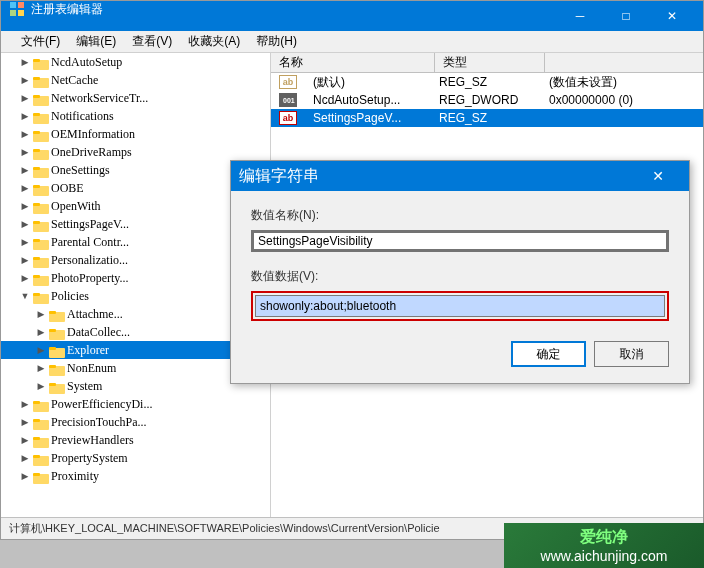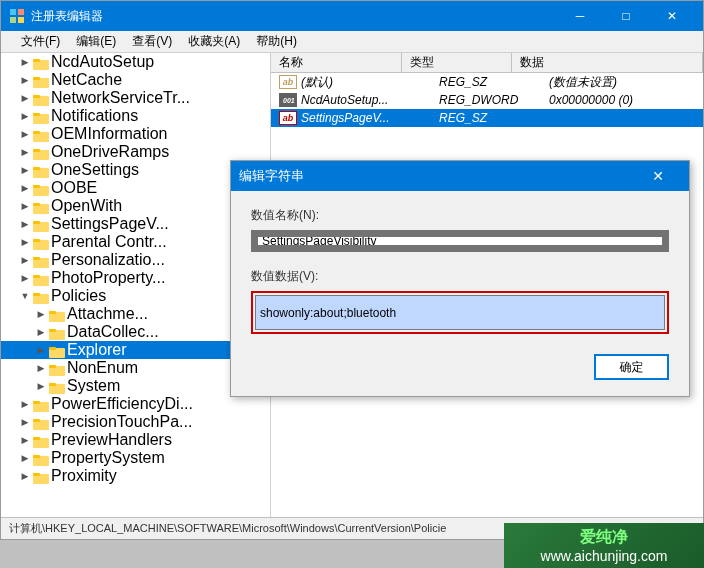--- a/index.html
+++ b/index.html
@@ -23,21 +23,21 @@
       border: 1px solid #999;
       display: flex;
       flex-direction: column;
     }
 
     
     .title-bar {
       background: #0078d7;
       height: 30px;
       display: flex;
-      align-items: center;
+      align-items: flex-start;
       padding: 0 8px;
       flex-shrink: 0;
     }
     .title-bar-icon {
       width: 16px;
       height: 16px;
       margin-right: 6px;
       flex-shrink: 0;
     }
     .title-bar-text {
@@ -110,21 +110,21 @@
     .tree-expand {
       width: 16px;
       height: 16px;
       display: inline-flex;
       align-items: center;
       justify-content: center;
       flex-shrink: 0;
       font-size: 9px;
       color: #555;
     }
-    .tree-label { font-size: 16px; }
+    .tree-label { font-size: 12px; font-family: Liberation Serif, serif; }
 
     
     .folder-icon {
       display: inline-block;
       width: 16px;
       height: 12px;
       position: relative;
       flex-shrink: 0;
       margin-right: 2px;
     }
@@ -147,21 +147,21 @@
       border-bottom: 1px solid #c0c0c0;
       flex-shrink: 0;
     }
     .col-header {
       padding: 2px 8px;
       font-size: 12px;
       border-right: 1px solid #c0c0c0;
       display: flex;
       align-items: center;
     }
-    .col-name { width: 131px; }
+    .col-name { width: 164px; }
     .col-type { width: 110px; }
     .col-data { flex: 1; }
 
     
     .table-body {
       flex: 1;
       overflow-y: auto;
     }
     .table-row {
       display: flex;
@@ -173,22 +173,21 @@
     .table-row.selected { background: #0078d7; color: white; }
 
     .cell {
       padding: 0 8px;
       font-size: 12px;
       white-space: nowrap;
       overflow: hidden;
       text-overflow: ellipsis;
       display: flex;
       align-items: center;
-      gap: 4px;
-      font-style: italic;
+      gap: 16px;
     }
     .cell-name { width: 160px; }
     .cell-type { width: 110px; }
     .cell-data { flex: 1; }
 
     .icon-ab {
       display: inline-flex;
       align-items: center;
       justify-content: center;
       width: 18px;
@@ -274,21 +273,21 @@
 
     .dialog-title-bar {
       background: #0078d7;
       height: 30px;
       display: flex;
       align-items: center;
       padding: 0 8px;
     }
     .dialog-title-text {
       color: white;
-      font-size: 13px;
+      font-size: 16px;
       flex: 1;
     }
     .dialog-close-btn {
       width: 46px;
       height: 30px;
       background: transparent;
       border: none;
       color: white;
       font-size: 14px;
       cursor: pointer;
@@ -303,36 +302,36 @@
 
     .dialog-label {
       font-size: 12px;
       margin-bottom: 6px;
       color: #333;
     }
 
     .dialog-input {
       width: 100%;
       height: 22px;
-      border: 7px solid #737373;
+      border: 3px solid #737373;
       background: white;
       padding: 2px 4px;
       font-size: 12px;
       font-family: "Microsoft YaHei", sans-serif;
       margin-bottom: 16px;
       outline: none;
     }
 
     .value-input-container {
       border: 2px solid #cc0000;
       padding: 2px;
     }
     .value-input {
       width: 100%;
-      height: 35px;
+      height: 22px;
       border: 1px solid #7a7a7a;
       background: #c0d8ff;
       padding: 2px 4px;
       font-size: 12px;
       font-family: "Microsoft YaHei", sans-serif;
       outline: none;
       color: #000;
     }
 
     .dialog-buttons {
@@ -679,21 +678,20 @@
         <span class="tree-label">Proximity</span>
       </div>
 
     </div>
 
     <div class="right-panel">
 
       <div class="table-header">
         <div class="col-header col-name">名称</div>
         <div class="col-header col-type">类型</div>
-        <div class="col-header col-data">数据</div>
       </div>
 
       <div class="table-body">
 
         <div class="table-row">
           <div class="cell cell-name">
             <span class="icon-ab">ab</span>
             <span>(默认)</span>
           </div>
           <div class="cell cell-type">REG_SZ</div>
@@ -721,21 +719,21 @@
           </div>
           <div class="cell cell-type">REG_SZ</div>
           <div class="cell cell-data"></div>
         </div>
 
       </div>
     </div>
   </div>
 
   <div class="status-bar">
-    <span>计算机\HKEY_LOCAL_MACHINE\SOFTWARE\Microsoft\Windows\CurrentVersion\Policie</span>
+    <span>计算机\HKEY_LOCAL_MACHINE\SOFTWARE\Policies\Windows\CurrentVersion\Policie</span>
   </div>
 </div>
 
 <div class="dialog-overlay">
   <div class="dialog">
 
     <div class="dialog-title-bar">
       <span class="dialog-title-text">编辑字符串</span>
       <button class="dialog-close-btn">✕</button>
     </div>
@@ -745,20 +743,21 @@
       <div class="dialog-label">数值名称(N):</div>
       <input class="dialog-input" type="text" readonly="" value="SettingsPageVisibility" style="">
 
       <div class="dialog-label">数值数据(V):</div>
       <div class="value-input-container">
         <input class="value-input" type="text" value="showonly:about;bluetooth" style="">
       </div>
 
       <div class="dialog-buttons">
         <button class="dialog-btn default">确定</button>
+        <button class="dialog-btn">取消</button>
       </div>
 
     </div>
   </div>
 </div>
 
 <div class="watermark">
   <div class="watermark-main">爱纯净</div>
   <div class="watermark-url">www.aichunjing.com</div>
 </div>

